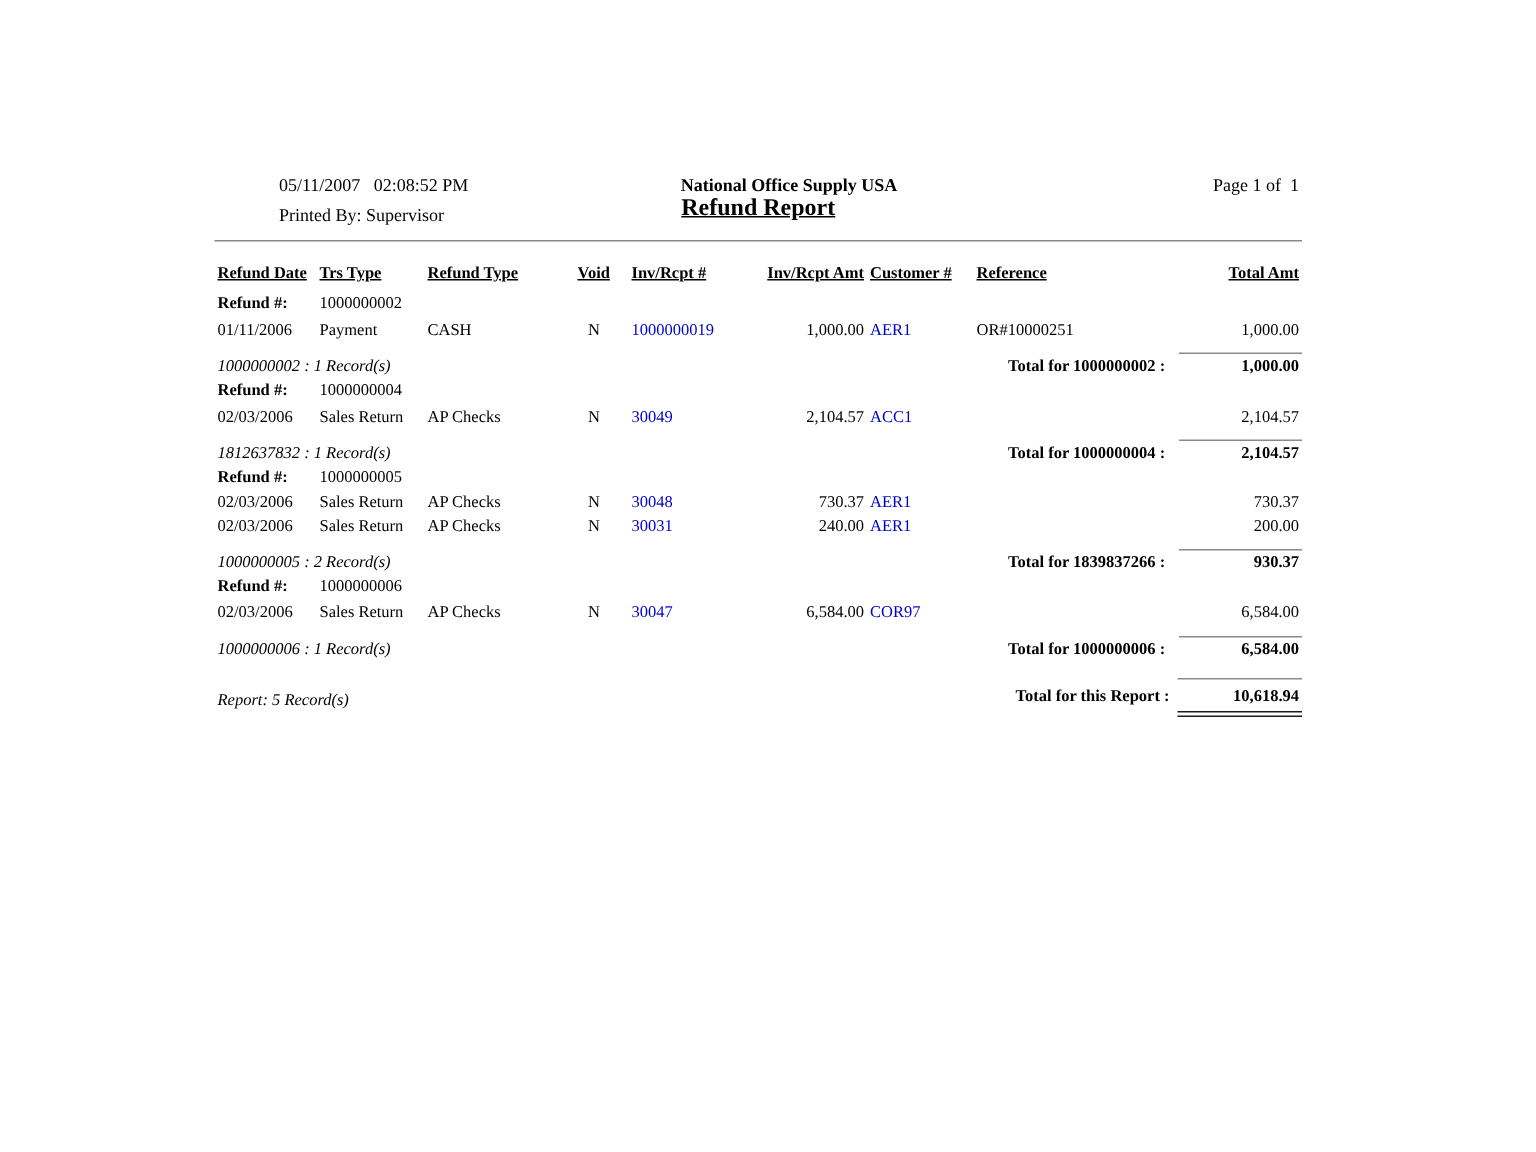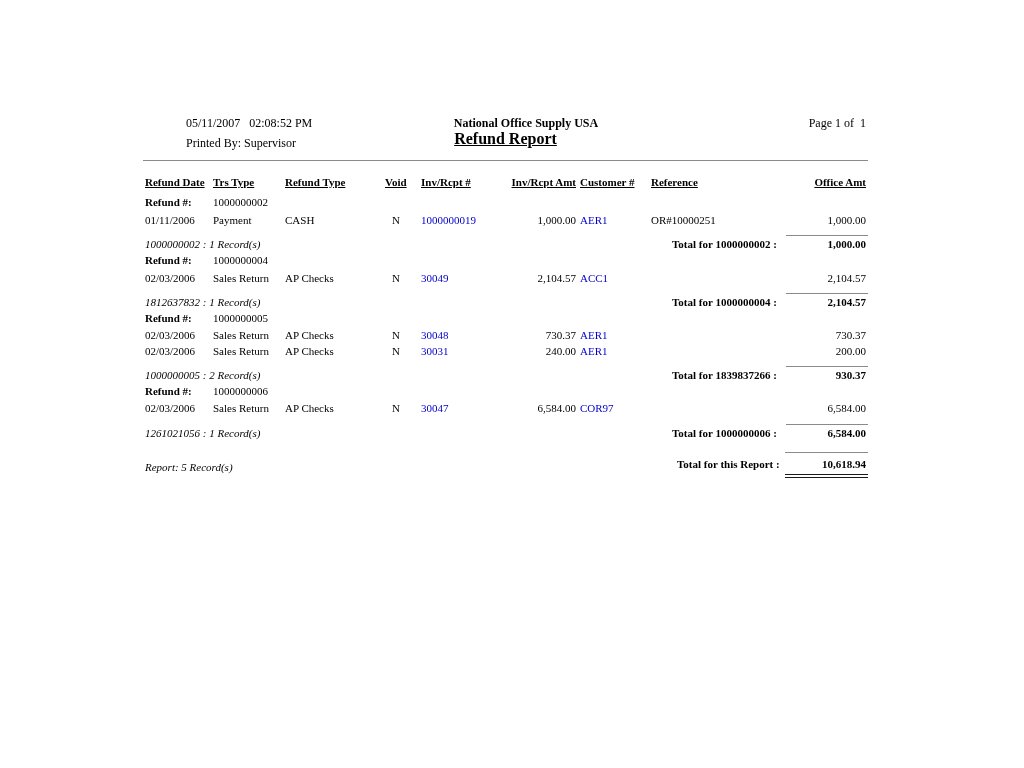--- a/index.html
+++ b/index.html
@@ -48,21 +48,21 @@
 
   <div>
     <div class="t b u c-date" style="top:176px">Refund Date</div>
     <div class="t b u c-trs" style="top:176px">Trs Type</div>
     <div class="t b u c-rtype" style="top:176px">Refund Type</div>
     <div class="t b u c-voidh" style="top:176px">Void</div>
     <div class="t b c-inv" style="top:176px"><span class="u">Inv/Rcpt #</span></div>
     <div class="t b c-invamt" style="top:176px"><span class="u">Inv/Rcpt Amt</span></div>
     <div class="t b c-cust" style="top:176px"><span class="u">Customer #</span></div>
     <div class="t b u c-ref" style="top:176px">Reference</div>
-    <div class="t b c-refamt" style="top:176px"><span class="u">Office Amt</span></div>
+    <div class="t b c-refamt" style="top:176px"><span class="u">Total Amt</span></div>
   </div>
 
   <div class="t b c-date" style="top:196px">Refund #:</div>
   <div class="t c-trs" style="top:196px">1000000002</div>
 
   <div>
     <div class="t c-date" style="top:214px">01/11/2006</div>
     <div class="t c-trs" style="top:214px">Payment</div>
     <div class="t c-rtype" style="top:214px">CASH</div>
     <div class="t c-void" style="top:214px">N</div>
@@ -135,21 +135,21 @@
     <div class="t c-trs" style="top:402px">Sales Return</div>
     <div class="t c-rtype" style="top:402px">AP Checks</div>
     <div class="t c-void" style="top:402px">N</div>
     <div class="t link c-inv" style="top:402px">30047</div>
     <div class="t c-invamt" style="top:402px">6,584.00</div>
     <div class="t link c-cust" style="top:402px">COR97</div>
     <div class="t c-refamt" style="top:402px">6,584.00</div>
   </div>
 
   <div class="rule" style="left:786px;top:424px;width:82px"></div>
-  <div class="t i c-date" style="top:427px">1261021056 : 1 Record(s)</div>
+  <div class="t i c-date" style="top:427px">1000000006 : 1 Record(s)</div>
   <div class="t b c-total" style="top:427px">Total for 1000000006 :</div>
   <div class="t b c-refamt" style="top:427px">6,584.00</div>
 
   <div class="rule" style="left:785px;top:452px;width:83px"></div>
   <div class="t i c-date" style="top:461px">Report: 5 Record(s)</div>
   <div class="t b" style="left:677px;top:458px">Total for this Report :</div>
   <div class="t b c-refamt" style="top:458px">10,618.94</div>
   <div class="rule rule-dark" style="left:785px;top:474px;width:83px"></div>
   <div class="rule rule-dark" style="left:785px;top:477px;width:83px"></div>
 

